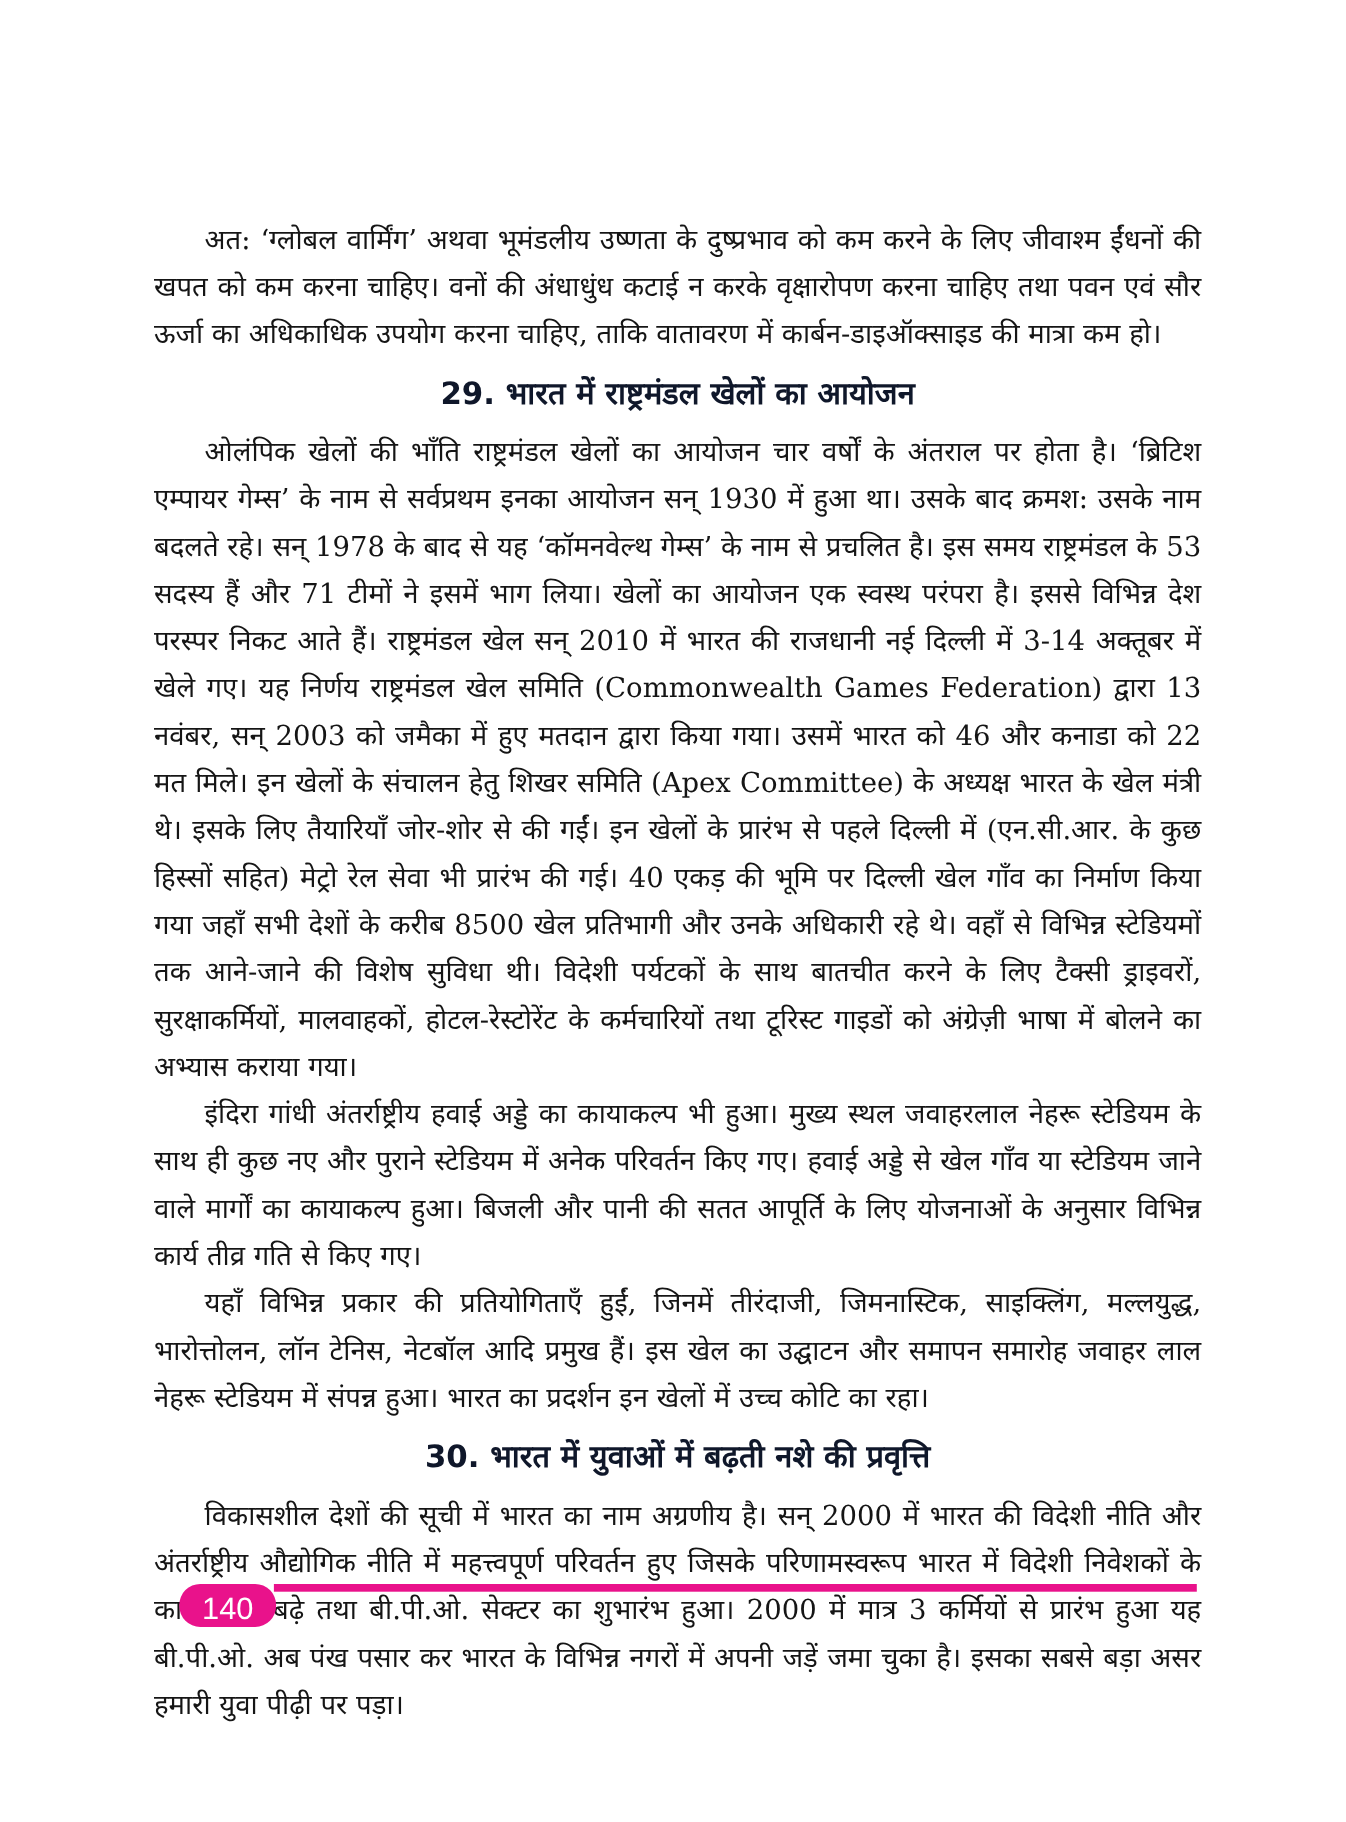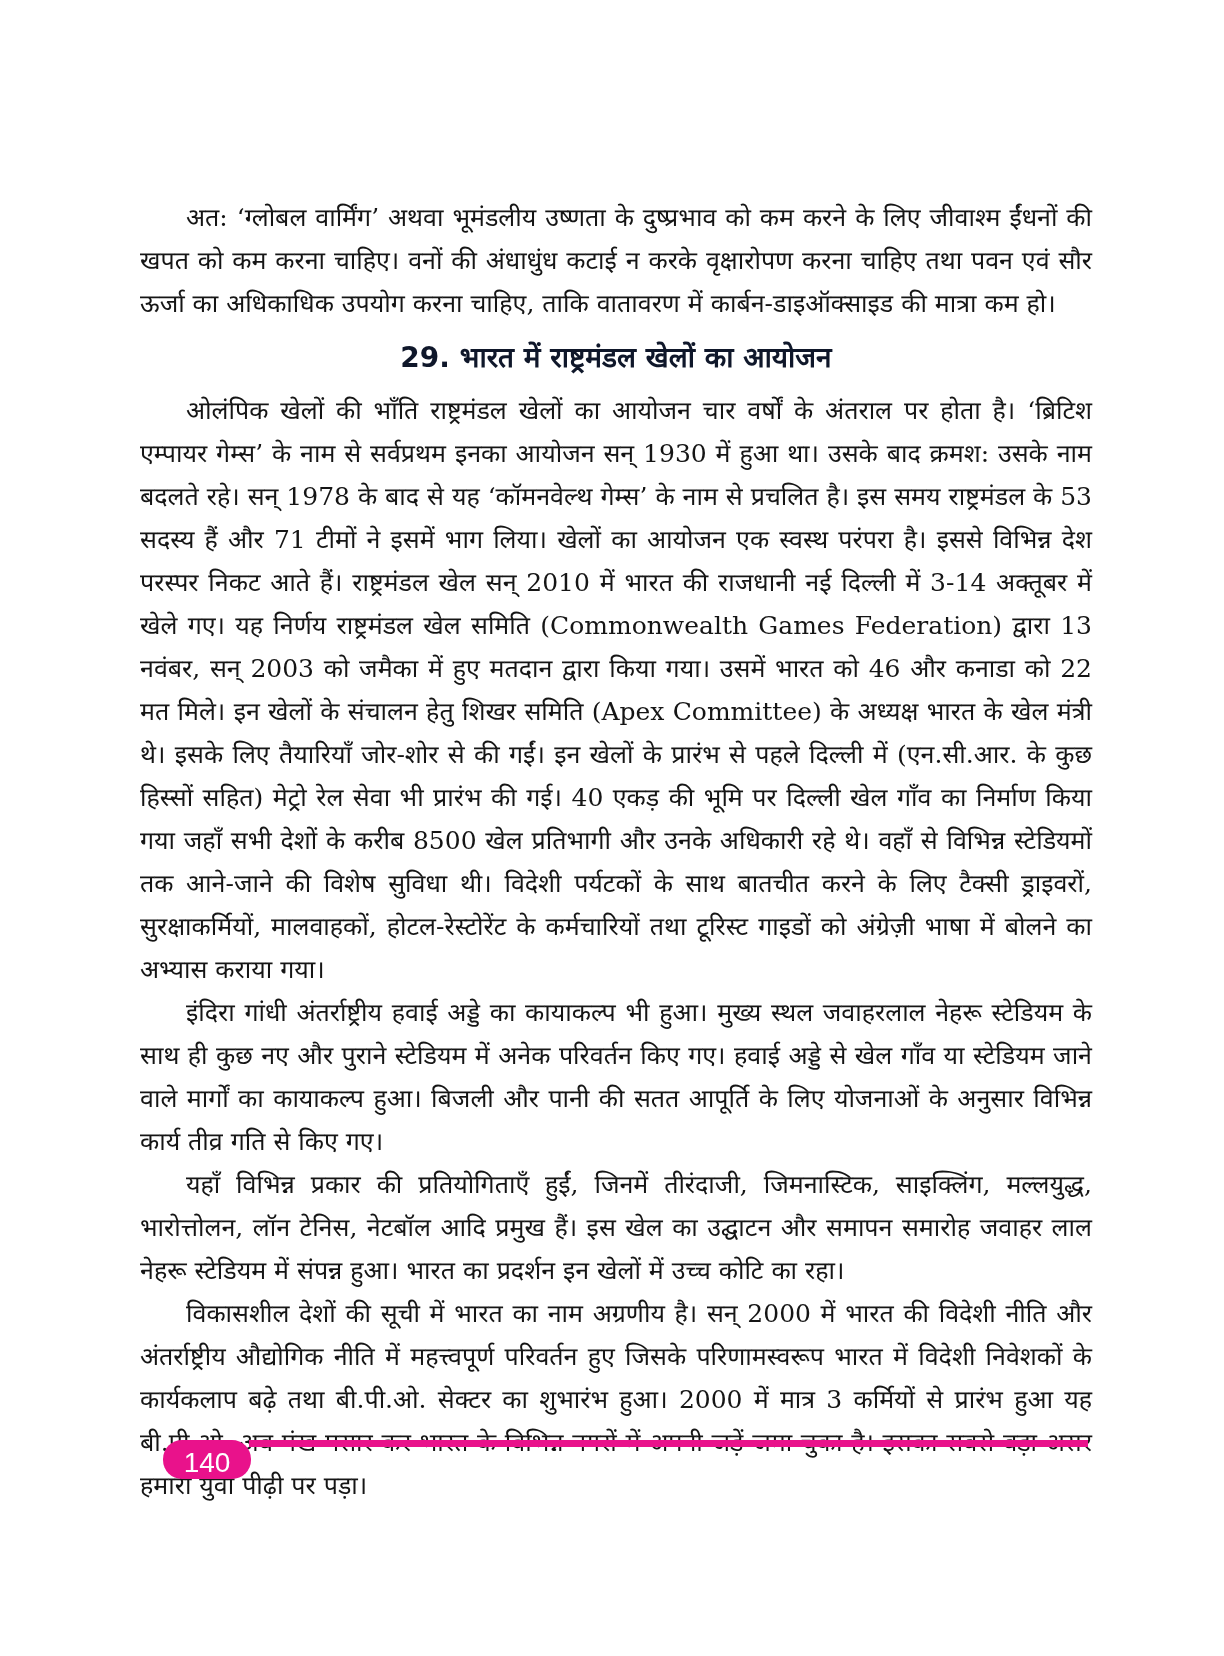--- a/index.html
+++ b/index.html
@@ -82,20 +82,21 @@
 
     <h2 class="section-heading">29. भारत में राष्ट्रमंडल खेलों का आयोजन</h2>
 
     <p class="para">ओलंपिक खेलों की भाँति राष्ट्रमंडल खेलों का आयोजन चार वर्षों के अंतराल पर होता है। ‘ब्रिटिश एम्पायर गेम्स’ के नाम से सर्वप्रथम इनका आयोजन सन् 1930 में हुआ था। उसके बाद क्रमश: उसके नाम बदलते रहे। सन् 1978 के बाद से यह ‘कॉमनवेल्थ गेम्स’ के नाम से प्रचलित है। इस समय राष्ट्रमंडल के 53 सदस्य हैं और 71 टीमों ने इसमें भाग लिया। खेलों का आयोजन एक स्वस्थ परंपरा है। इससे विभिन्न देश परस्पर निकट आते हैं। राष्ट्रमंडल खेल सन् 2010 में भारत की राजधानी नई दिल्ली में 3-14 अक्तूबर में खेले गए। यह निर्णय राष्ट्रमंडल खेल समिति (Commonwealth Games Federation) द्वारा 13 नवंबर, सन् 2003 को जमैका में हुए मतदान द्वारा किया गया। उसमें भारत को 46 और कनाडा को 22 मत मिले। इन खेलों के संचालन हेतु शिखर समिति (Apex Committee) के अध्यक्ष भारत के खेल मंत्री थे। इसके लिए तैयारियाँ जोर-शोर से की गईं। इन खेलों के प्रारंभ से पहले दिल्ली में (एन.सी.आर. के कुछ हिस्सों सहित) मेट्रो रेल सेवा भी प्रारंभ की गई। 40 एकड़ की भूमि पर दिल्ली खेल गाँव का निर्माण किया गया जहाँ सभी देशों के करीब 8500 खेल प्रतिभागी और उनके अधिकारी रहे थे। वहाँ से विभिन्न स्टेडियमों तक आने-जाने की विशेष सुविधा थी। विदेशी पर्यटकों के साथ बातचीत करने के लिए टैक्सी ड्राइवरों, सुरक्षाकर्मियों, मालवाहकों, होटल-रेस्टोरेंट के कर्मचारियों तथा टूरिस्ट गाइडों को अंग्रेज़ी भाषा में बोलने का अभ्यास कराया गया।</p>
 
     <p class="para">इंदिरा गांधी अंतर्राष्ट्रीय हवाई अड्डे का कायाकल्प भी हुआ। मुख्य स्थल जवाहरलाल नेहरू स्टेडियम के साथ ही कुछ नए और पुराने स्टेडियम में अनेक परिवर्तन किए गए। हवाई अड्डे से खेल गाँव या स्टेडियम जाने वाले मार्गों का कायाकल्प हुआ। बिजली और पानी की सतत आपूर्ति के लिए योजनाओं के अनुसार विभिन्न कार्य तीव्र गति से किए गए।</p>
 
     <p class="para">यहाँ विभिन्न प्रकार की प्रतियोगिताएँ हुईं, जिनमें तीरंदाजी, जिमनास्टिक, साइक्लिंग, मल्लयुद्ध, भारोत्तोलन, लॉन टेनिस, नेटबॉल आदि प्रमुख हैं। इस खेल का उद्घाटन और समापन समारोह जवाहर लाल नेहरू स्टेडियम में संपन्न हुआ। भारत का प्रदर्शन इन खेलों में उच्च कोटि का रहा।</p>
 
 
+    <h2 class="section-heading">30. भारत में युवाओं में बढ़ती नशे की प्रवृत्ति</h2>
 
     <p class="para">विकासशील देशों की सूची में भारत का नाम अग्रणीय है। सन् 2000 में भारत की विदेशी नीति और अंतर्राष्ट्रीय औद्योगिक नीति में महत्त्वपूर्ण परिवर्तन हुए जिसके परिणामस्वरूप भारत में विदेशी निवेशकों के कार्यकलाप बढ़े तथा बी.पी.ओ. सेक्टर का शुभारंभ हुआ। 2000 में मात्र 3 कर्मियों से प्रारंभ हुआ यह बी.पी.ओ. अब पंख पसार कर भारत के विभिन्न नगरों में अपनी जड़ें जमा चुका है। इसका सबसे बड़ा असर हमारी युवा पीढ़ी पर पड़ा।</p>
 
   </div>
 
   <div class="footer-rule"></div>
 
   <div class="page-number-box">
     <span>140</span>
   </div>

